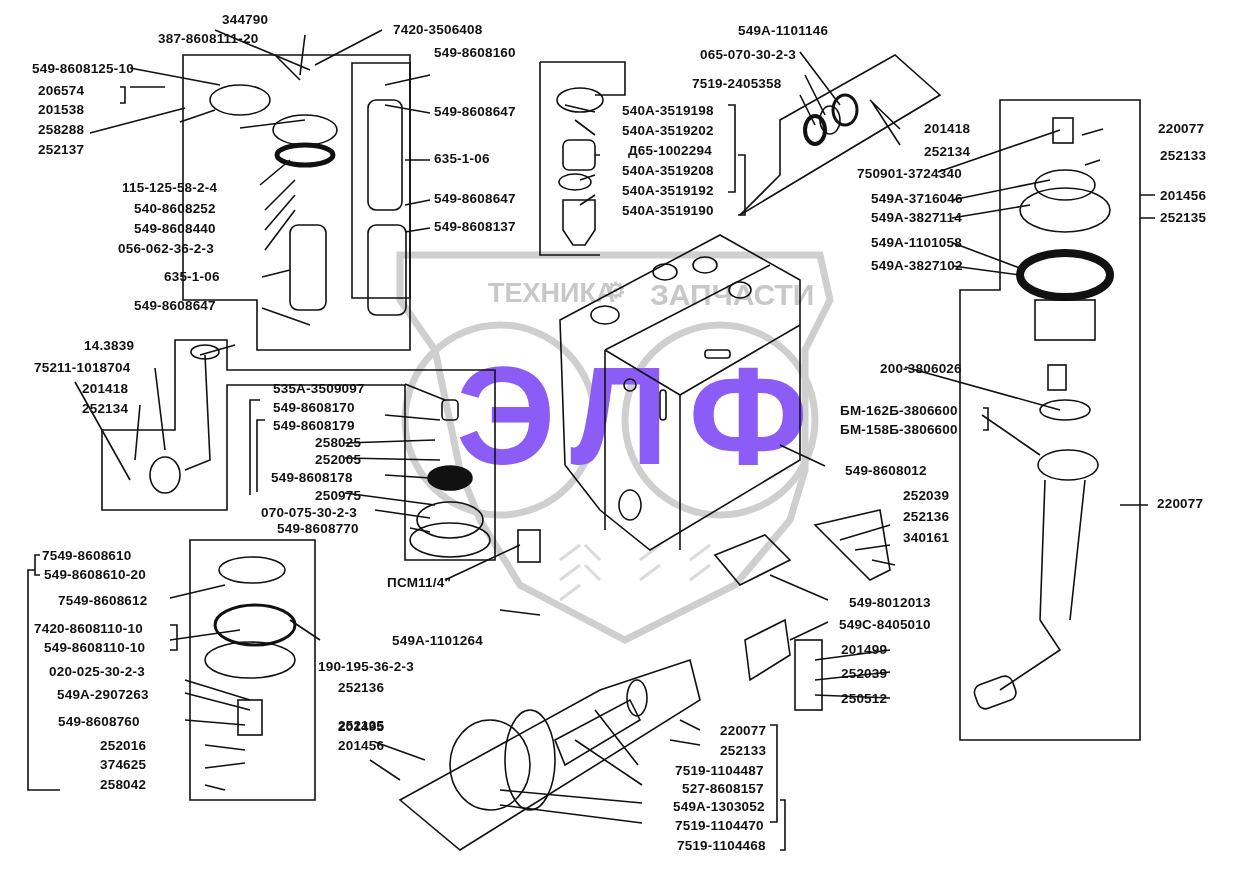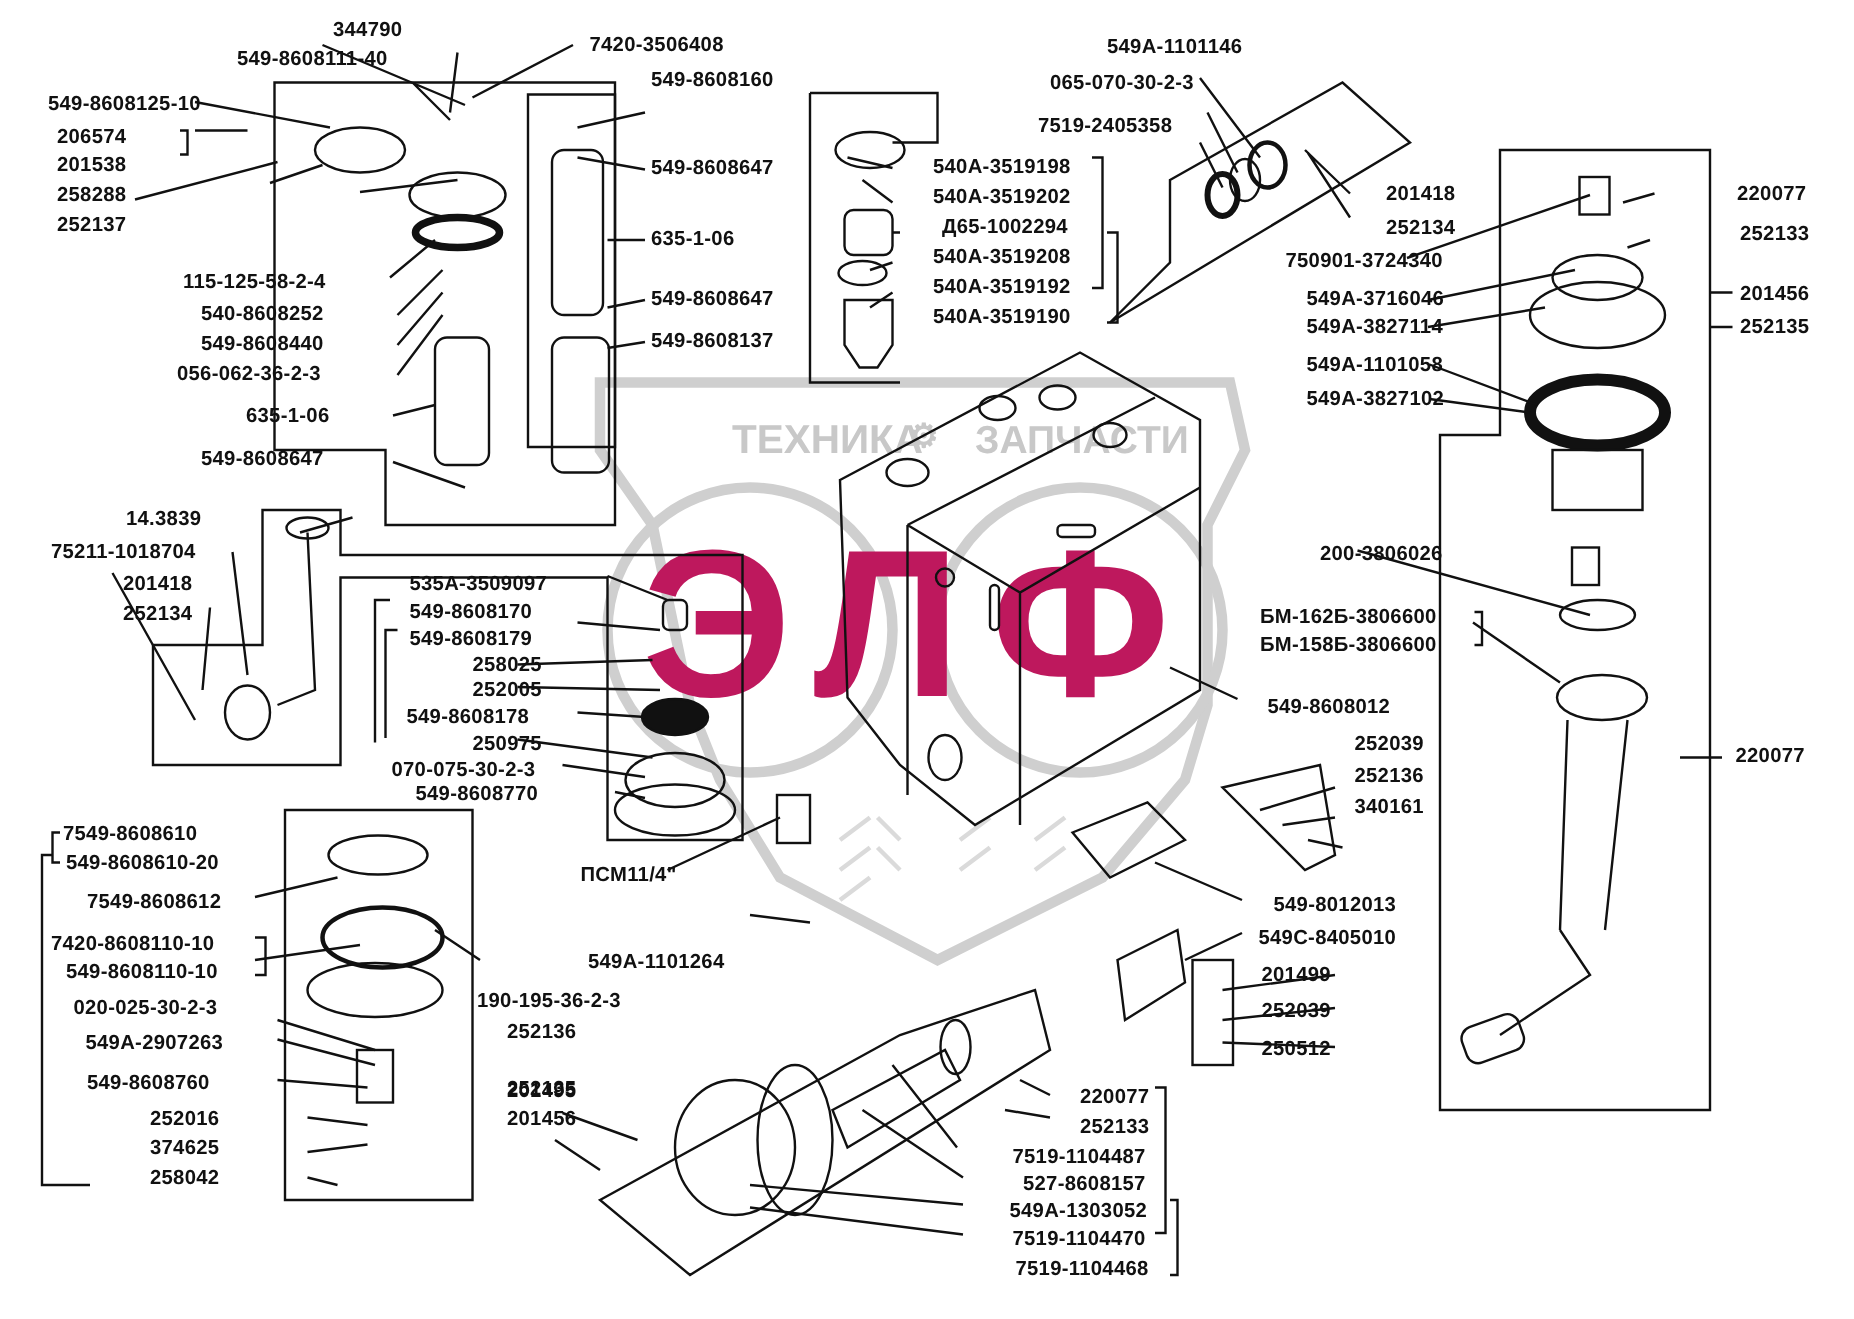--- a/index.html
+++ b/index.html
@@ -19,22 +19,22 @@
       <path d="M400,255 L820,255 L830,300 L805,350 L805,470 L790,520 L735,585 L625,640 L520,585 L480,520 L460,470 L435,350 L400,300 Z"></path>
       <circle cx="500" cy="420" r="95"></circle>
       <circle cx="720" cy="420" r="95"></circle>
     </g>
     <g fill="none" stroke="#dadada" stroke-width="3">
       <path d="M560,560 l20,-15 M560,580 l20,-15 M560,600 l20,-15 M600,560 l-15,-15 M600,580 l-15,-15 M640,560 l20,-15 M640,580 l20,-15 M690,560 l20,-15 M690,580 l20,-15"></path>
     </g>
   </svg>
   <div class="wm" style="left:488px;top:278px;font-size:27px;">ТЕХНИКА</div>
   <div class="wm" style="left:606px;top:278px;font-size:22px;">⚙</div>
-  <div class="wm" style="left:650px;top:278px;font-size:26px;">ЗАПЧАСТИ</div>
-  <div class="wm" style="left:428px;top:335px;font-size:140px;letter-spacing:20px;color:#be185d;">ЭЛФ</div>
+  <div class="wm" style="left:650px;top:278px;font-size:30px;">ЗАПЧАСТИ</div>
+  <div class="wm" style="left:456px;top:335px;font-size:140px;letter-spacing:20px;color:#8b5cf6;">ЭЛФ</div>
 
   <svg width="1236" height="879">
     <g fill="none" stroke="#111" stroke-width="1.6">
 
       <path d="M183,55 L410,55 L410,350 L257,350 L257,300 L183,300 Z"></path>
       <path d="M352,63 L410,63 L410,298 L352,298 Z"></path>
       <path d="M540,62 L625,62 L625,95 L595,95 M540,62 L540,255 L600,255"></path>
       <path d="M780,120 L895,55 L940,95 L740,215 L780,175 Z"></path>
       <path d="M1000,100 L1140,100 L1140,740 L960,740 L960,290 L1000,290 Z"></path>
       <path d="M175,340 L227,340 L227,370 L495,370 L495,560 L405,560 L405,385 L227,385 L227,510 L102,510 L102,430 L175,430 Z"></path>
@@ -105,21 +105,21 @@
       <ellipse cx="637" cy="698" rx="10" ry="18"></ellipse>
 
       <path d="M130,68 L220,85 M130,87 L165,87 M90,133 L185,108 M180,122 L215,110 M240,128 L305,120 M215,30 L310,70 M275,55 L300,80 M305,35 L300,75 M382,30 L315,65 M430,75 L385,85 M430,113 L385,105 M430,160 L405,160 M430,200 L405,205 M430,228 L405,232 M260,185 L290,160 M265,210 L295,180 M265,230 L295,195 M265,250 L295,210 M262,277 L290,270 M262,308 L310,325 M595,112 L565,105 M595,135 L575,120 M600,155 L595,155 M595,175 L580,180 M595,195 L580,205 M800,52 L840,105 M805,75 L825,115 M800,95 L815,125 M900,129 L870,100 M900,145 L872,102 M938,172 L1060,130 M952,200 L1050,180 M952,218 L1030,205 M953,243 L1025,270 M953,266 L1020,275 M1103,129 L1082,135 M1100,160 L1085,165 M1155,195 L1140,195 M1155,218 L1140,218 M200,355 L235,345 M155,368 L165,450 M75,382 L130,480 M140,405 L135,460 M905,367 L1060,410 M982,415 L1040,455 M1148,505 L1120,505 M405,384 L445,400 M385,415 L440,420 M345,443 L435,440 M345,458 L440,460 M385,475 L430,478 M345,493 L435,505 M375,510 L430,518 M410,528 L430,532 M825,466 L780,445 M445,580 L520,545 M890,525 L840,540 M890,545 L855,550 M895,565 L872,560 M828,600 L770,575 M828,622 L790,640 M890,650 L815,660 M890,672 L815,680 M890,698 L815,695 M170,598 L225,585 M170,640 L240,630 M320,640 L290,620 M185,680 L250,700 M185,693 L250,710 M185,720 L245,725 M205,745 L245,750 M205,768 L245,763 M205,785 L225,790 M500,610 L540,615 M375,742 L425,760 M370,760 L400,780 M700,730 L680,720 M700,745 L670,740 M638,765 L595,710 M642,785 L575,740 M642,803 L500,790 M642,823 L500,805"></path>
 
       <path d="M120,87 L125,87 L125,103 L120,103 M728,105 L735,105 L735,192 L728,192 M738,155 L745,155 L745,215 L738,215 M983,408 L988,408 L988,430 L983,430 M260,400 L250,400 L250,495 M265,420 L257,420 L257,492 M40,555 L35,555 L35,575 L40,575 M170,625 L177,625 L177,650 L170,650 M770,725 L777,725 L777,822 L770,822 M780,800 L785,800 L785,850 L780,850 M35,570 L28,570 L28,790 L60,790"></path>
     </g>
   </svg>
 
   <div id="labels">
       <div class="lbl" style="left: 222px; top: 12px;">344790</div>
-      <div class="lbl" style="left: 158px; top: 31px;">549-8608111-40</div>
+      <div class="lbl" style="left: 158px; top: 31px;">387-8608111-20</div>
       <div class="lbl" style="left: 393px; top: 22px;">7420-3506408</div>
       <div class="lbl" style="left: 32px; top: 61px;">549-8608125-10</div>
       <div class="lbl" style="left: 38px; top: 83px;">206574</div>
       <div class="lbl" style="left: 38px; top: 102px;">201538</div>
       <div class="lbl" style="left: 38px; top: 122px;">258288</div>
       <div class="lbl" style="left: 38px; top: 142px;">252137</div>
       <div class="lbl" style="left: 434px; top: 45px;">549-8608160</div>
       <div class="lbl" style="left: 434px; top: 104px;">549-8608647</div>
       <div class="lbl" style="left: 434px; top: 151px;">635-1-06</div>
       <div class="lbl" style="left: 434px; top: 191px;">549-8608647</div>

